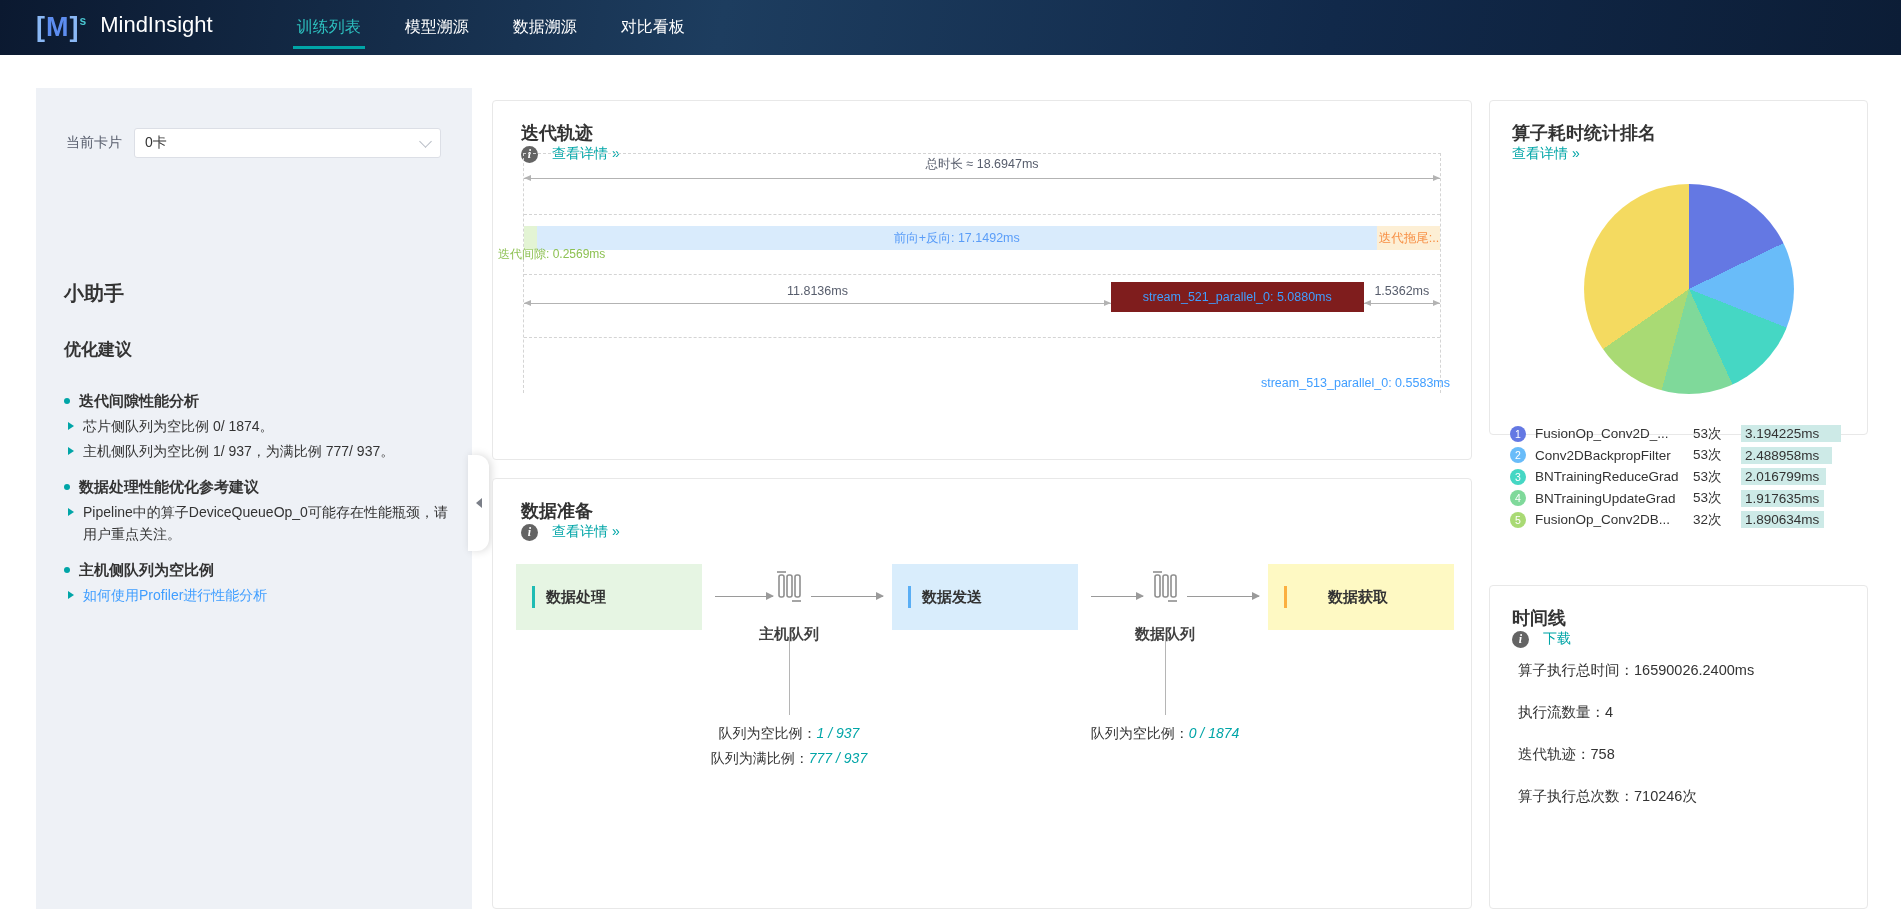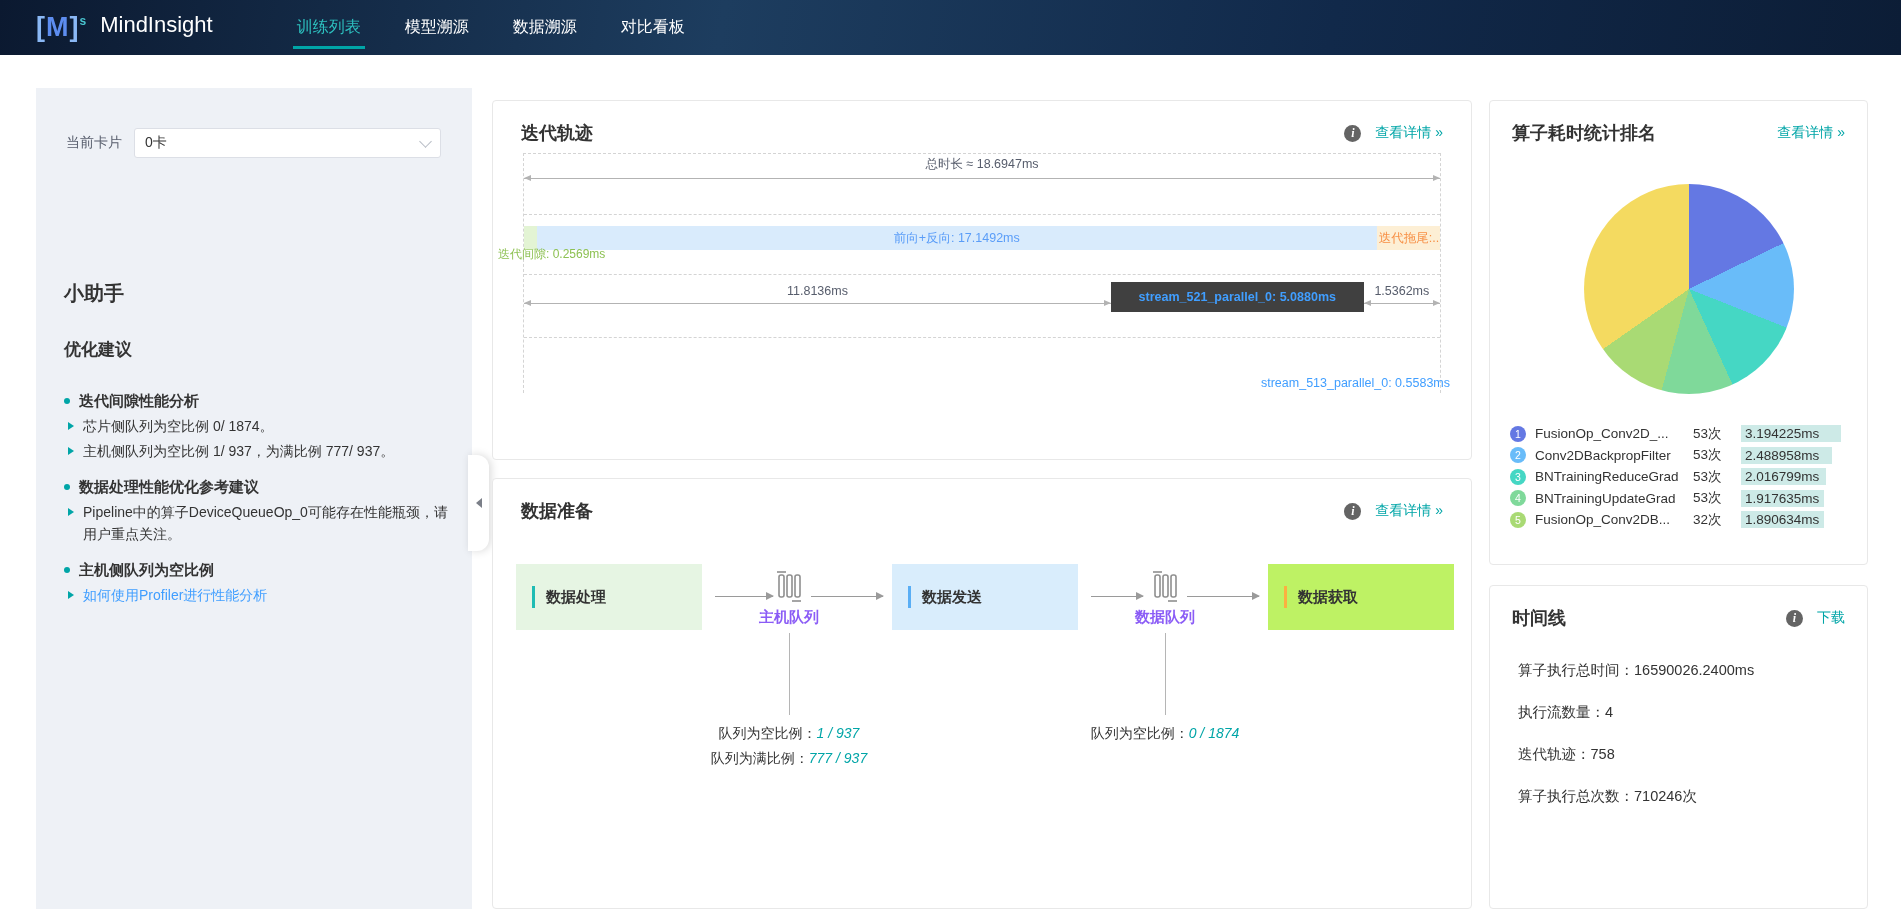--- a/index.html
+++ b/index.html
@@ -17,21 +17,21 @@
   .logo-sup { font-size:12px; color:#49c4cf; font-weight:bold; margin-top:2px; }
   .brand { color:#fff; font-size:22px; margin-left:14px; font-weight:400; }
   .tabs { display:flex; margin-left:62px; height:55px; }
   .tab { position:relative; color:#ffffff; font-size:16px; padding:0 22px; height:55px;
          display:flex; align-items:center; cursor:pointer; }
   .tab.active { color:#2dc0bf; }
   .tab.active::after { content:''; position:absolute; left:18px; right:18px; bottom:6px; height:3px; background:#00a5a7; }
 
   
   .panel { position:absolute; background:#fff; border:1px solid #e8e8e8; border-radius:4px; }
-  .panel-head { display:flex; align-items:center; justify-content:space-between; padding:20px 28px 0 28px; }
+  .panel-head { display:flex; align-items:flex-start; justify-content:space-between; padding:20px 28px 0 28px;flex-direction:column; }
   .panel-title { font-size:18px; font-weight:bold; color:#333; }
   .head-right { display:flex; align-items:center; gap:14px; }
   .info-icon { width:17px; height:17px; border-radius:50%; background:#646464; color:#fff;
                font-family:"Liberation Serif","DejaVu Serif",serif; font-style:italic; font-weight:bold;
                font-size:12px; display:flex; align-items:center; justify-content:center; cursor:pointer; }
   .detail-link { color:#00a5a7; font-size:14px; cursor:pointer; white-space:nowrap; }
 
   
   .sidebar { position:absolute; left:36px; top:88px; width:436px; height:821px; background:#eef1f6;padding-left:8px; }
   .card-row { position:absolute; left:30px; top:40px; display:flex; align-items:center; }
@@ -78,21 +78,21 @@
   .s513-label { position:absolute; right:-10px; top:222px; font-size:12.5px; color:#409eff; white-space:nowrap; }
 
   
   .flow-box { position:absolute; top:85px; height:66px; width:186px; display:flex; align-items:center;
               padding-left:16px; font-size:15px; font-weight:bold; color:#333; }
   .accent { width:3px; height:22px; margin-right:11px; flex:none; }
   .flow-arrow { position:absolute; top:117px; height:1px; background:#9a9a9a; }
   .flow-arrow::after { content:''; position:absolute; right:-1px; top:-4px; border-top:4px solid transparent;
                        border-bottom:4px solid transparent; border-left:8px solid #9a9a9a; }
   .queue { position:absolute; width:120px; text-align:center; }
-  .queue-label { font-size:15px; font-weight:bold; color:#8b5cf6; margin-top:1px; }
+  .queue-label { font-size:15px; font-weight:bold; color:#404040; margin-top:18px; }
   .vline { position:absolute; width:1px; background:#b5b5b5; top:154px; height:82px; }
   .q-stats { position:absolute; top:242px; width:300px; text-align:center; font-size:14px; line-height:25px; color:#333; }
   .q-stats .val { color:#00a5a7;font-style:italic; }
 
   
   .pie { position:absolute; left:94px; top:83px; width:210px; height:210px; border-radius:50%; cursor:pointer; }
   .rank-list { position:absolute; left:20px; right:18px; top:322px; }
   .rank-row { display:flex; align-items:center; height:21.5px; font-size:13.5px; color:#333; }
   .rank-badge { width:16px; height:16px; border-radius:50%; color:#fff; font-size:10.5px;
                 display:flex; align-items:center; justify-content:center; flex:none; }
@@ -197,21 +197,21 @@
         <span>迭代拖尾:...</span>
       </div>
     </div>
     <div class="gap-label">迭代间隙: 0.2569ms</div>
     <div class="hdash" style="top:120px;"></div>
 
     <div class="trace-row" style="top:128px; height:42px;">
       <div class="seg arrow" style="left: 0%; width: 64.0727%;">
         <span class="seg-label">11.8136ms</span>
       </div>
-      <div class="seg box" style="left: 64.0727%; width: 27.5955%; background: #404040; color: rgb(64, 158, 255); font-weight: bold;">
+      <div class="seg box" style="left: 64.0727%; width: 27.5955%; background: #7f1d1d; color: rgb(64, 158, 255);">
         <span>stream_521_parallel_0: 5.0880ms</span>
       </div>
       <div class="seg arrow" style="left: 91.6682%; width: 8.3318%;">
         <span class="seg-label">1.5362ms</span>
       </div>
     </div>
     <div class="hdash" style="top:183px;"></div>
 
     <div class="s513-label">stream_513_parallel_0: 0.5583ms</div>
   </div>
@@ -255,38 +255,38 @@
       <rect x="5" y="4" width="5" height="22" rx="2" fill="none" stroke="#8f8f8f" stroke-width="1.6"></rect>
       <rect x="13" y="4" width="5" height="22" rx="2" fill="none" stroke="#8f8f8f" stroke-width="1.6"></rect>
       <rect x="21" y="4" width="5" height="22" rx="2" fill="none" stroke="#8f8f8f" stroke-width="1.6"></rect>
       <line x1="3" y1="1" x2="12" y2="1" stroke="#8f8f8f" stroke-width="1.6"></line>
       <line x1="18" y1="30" x2="27" y2="30" stroke="#8f8f8f" stroke-width="1.6"></line>
     </svg>
     <div class="queue-label">数据队列</div>
   </div>
   <div class="flow-arrow" style="left:694px; width:72px;"></div>
 
-  <div class="flow-box" style="left:775px; background:#bef264;">
+  <div class="flow-box" style="left:775px; background:#fef9c3;gap:30px;">
     <span class="accent" style="background:#fbb040;"></span>
     <span>数据获取</span>
   </div>
 
   <div class="vline" style="left:296px;"></div>
   <div class="vline" style="left:672px;"></div>
 
   <div class="q-stats" style="left:146px;">
     <div><span>队列为空比例：</span><span class="val">1 / 937</span></div>
     <div><span>队列为满比例：</span><span class="val">777 / 937</span></div>
   </div>
   <div class="q-stats" style="left:522px;">
     <div><span>队列为空比例：</span><span class="val">0 / 1874</span></div>
   </div>
 </div>
 
-<div class="panel" style="left:1489px; top:100px; width:379px; height:465px;">
+<div class="panel" style="left:1489px; top:100px; width:379px; height:335px;">
   <div class="panel-head" style="padding:20px 22px 0 22px;">
     <span class="panel-title">算子耗时统计排名</span>
     <span class="head-right">
       <span class="detail-link">查看详情 »</span>
     </span>
   </div>
 
   <div class="pie" style="background: conic-gradient(rgb(100, 120, 227) 0%, rgb(100, 120, 227) 17.8%, rgb(105, 188, 249) 17.8%, rgb(105, 188, 249) 31%, rgb(69, 215, 196) 31%, rgb(69, 215, 196) 43.2%, rgb(127, 217, 154) 43.2%, rgb(127, 217, 154) 54.2%, rgb(169, 218, 116) 54.2%, rgb(169, 218, 116) 65.3%, rgb(244, 218, 96) 65.3%, rgb(244, 218, 96) 100%);"></div>
 
   <div class="rank-list">

